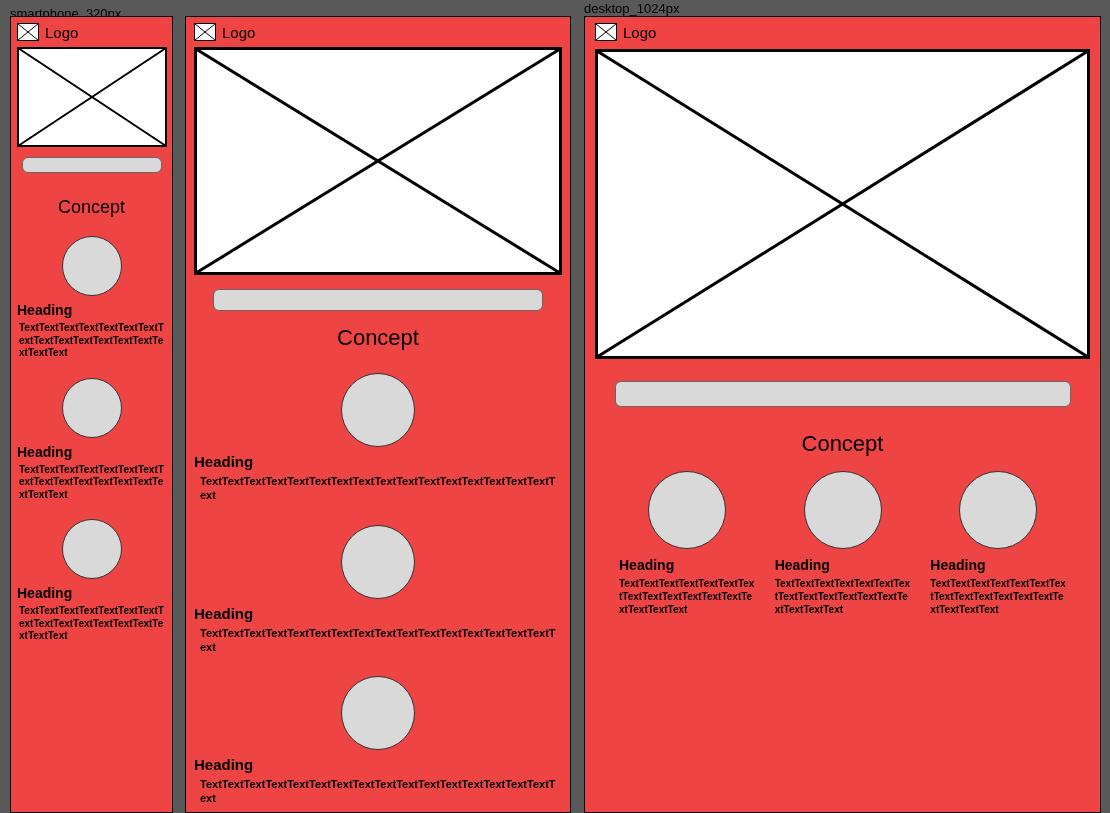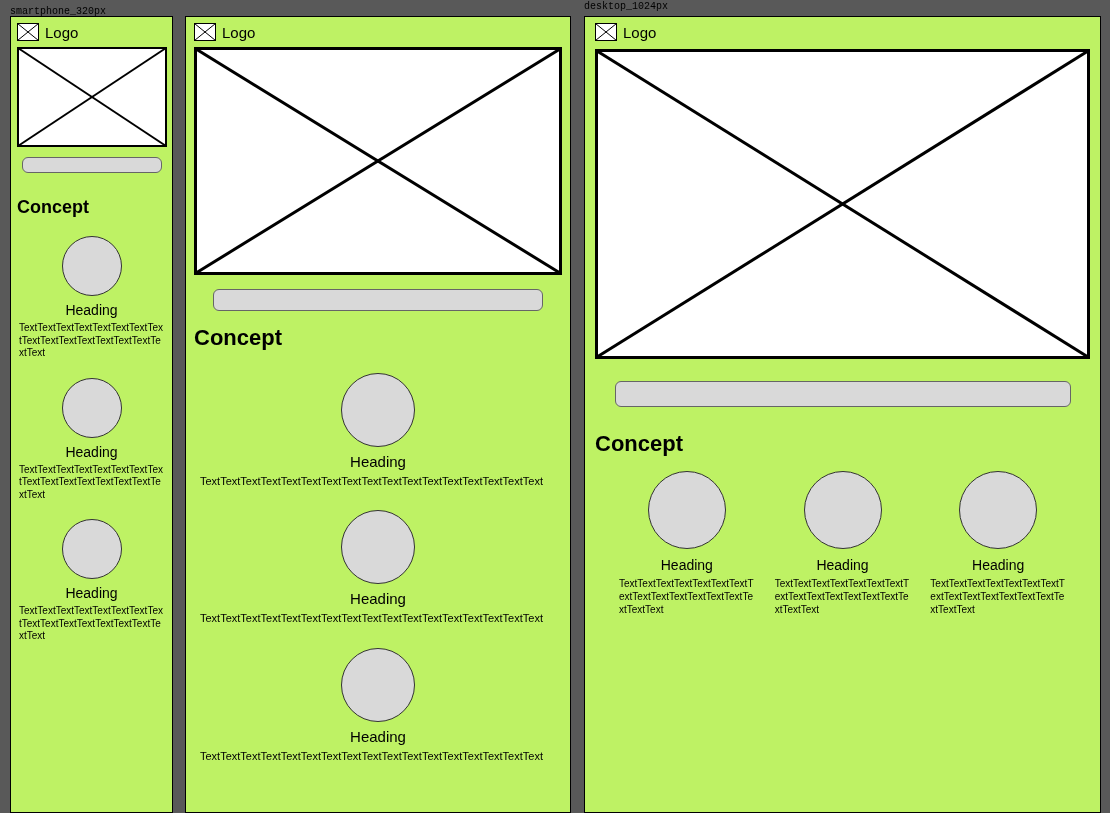--- a/index.html
+++ b/index.html
@@ -12,28 +12,28 @@
     height: 813px;
   }
   .canvas {
     position: relative;
     width: 1110px;
     height: 813px;
     overflow: hidden;
   }
   .frame-label {
     position: absolute;
-    font-size: 10px;
-    font-family: Liberation Mono, monospace;
+    font-size: 13px;
+    font-family: Liberation Sans, sans-serif;
     color: #000;
     white-space: nowrap;
   }
   .frame {
     position: absolute;
-    background: #bef264;
+    background: #ef4444;
     border: 1px solid #000;
     box-sizing: border-box;
     padding: 6px;
   }
   .frame-inner {
     width: 100%;
   }
   .logo-row {
     display: flex;
     align-items: center;
@@ -51,35 +51,36 @@
   .hero svg {
     display: block;
   }
   .bar {
     background: #d9d9d9;
     border: 1px solid #666;
     border-radius: 6px;
     box-sizing: border-box;
   }
   .concept {
-    font-weight: bold;
+    text-align: center;
+    font-weight: normal;
   }
   .circle {
     background: #d9d9d9;
     border: 1px solid #333;
     border-radius: 50%;
     margin: 0 auto;
   }
   .heading {
-    text-align: center;
-    font-weight: normal;
+    font-weight: bold;
   }
   .bodytext {
     text-align: left;
     word-break: break-word;
+    font-weight: bold;
   }
 
   
   #f-sm {
     left: 10px;
     top: 16px;
     width: 163px;
     height: 797px;
   }
   #f-sm .hero { margin-top: 2px; }

